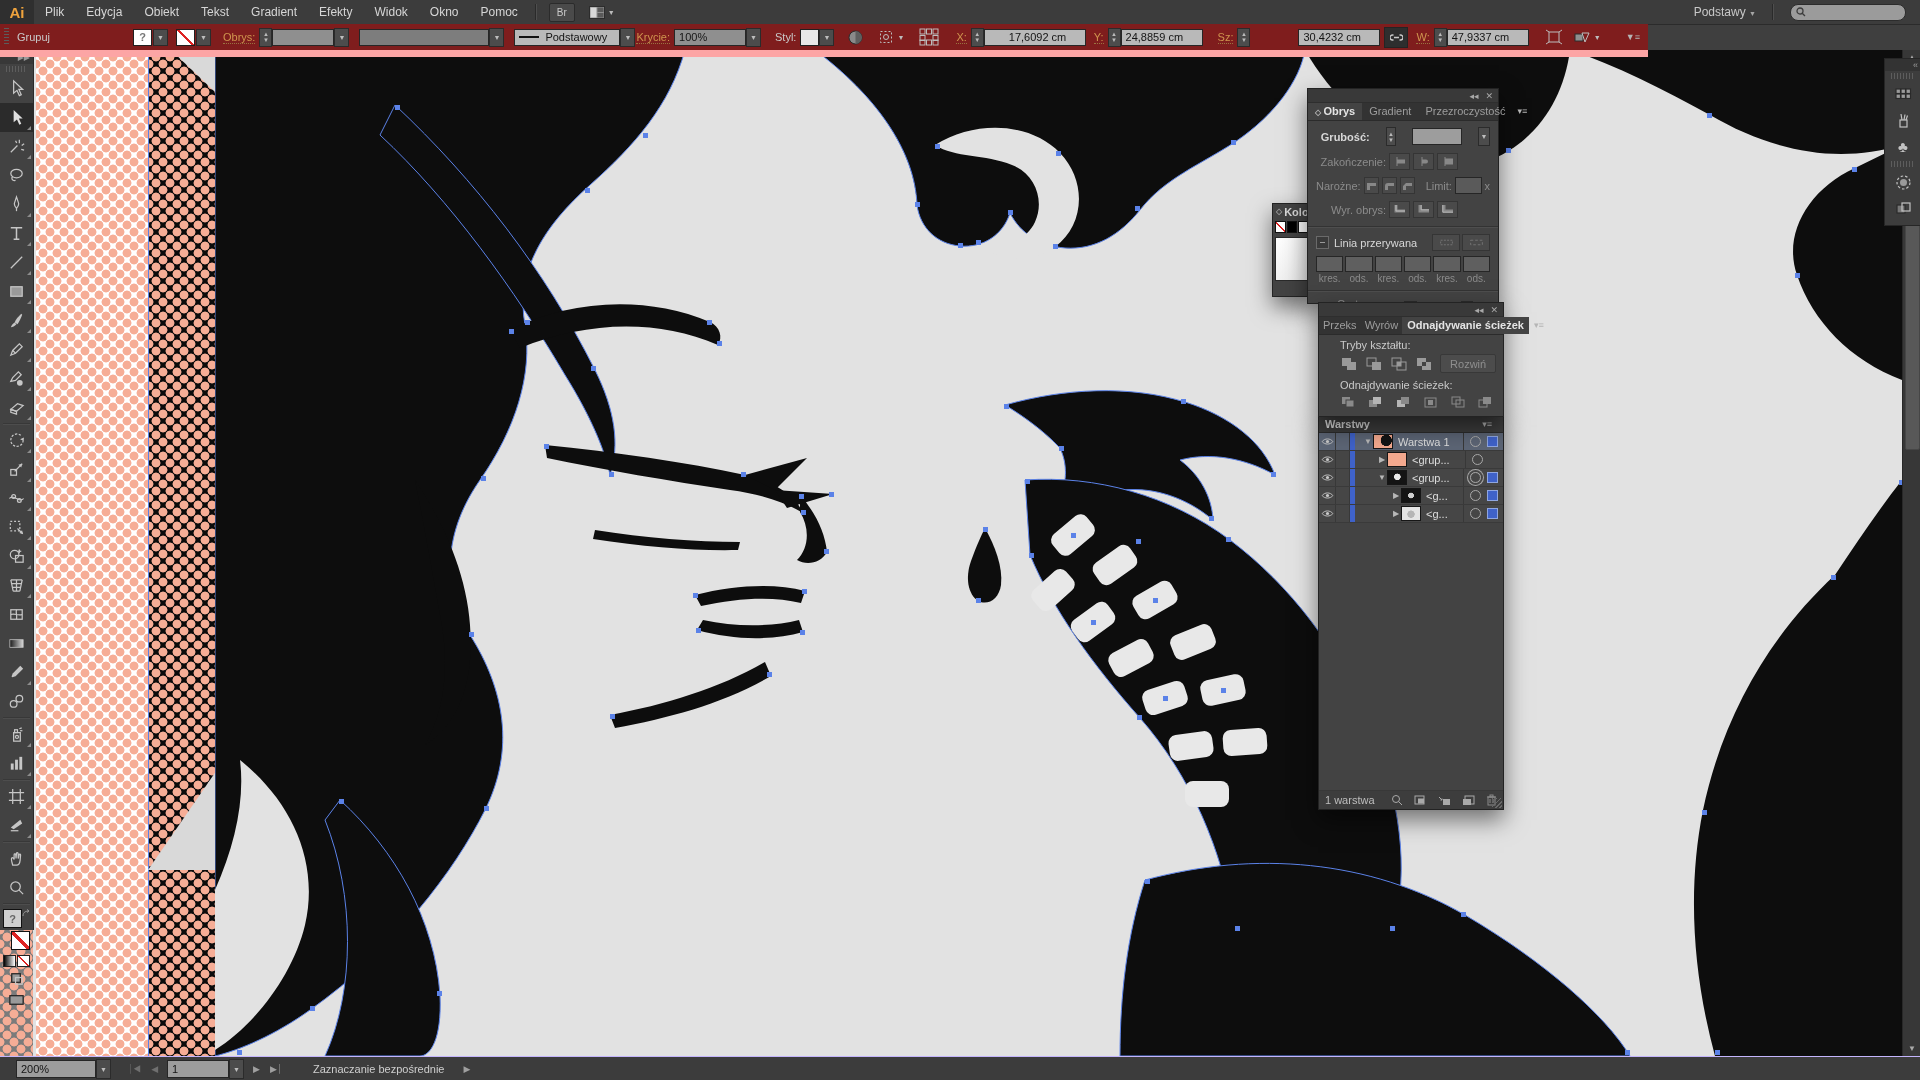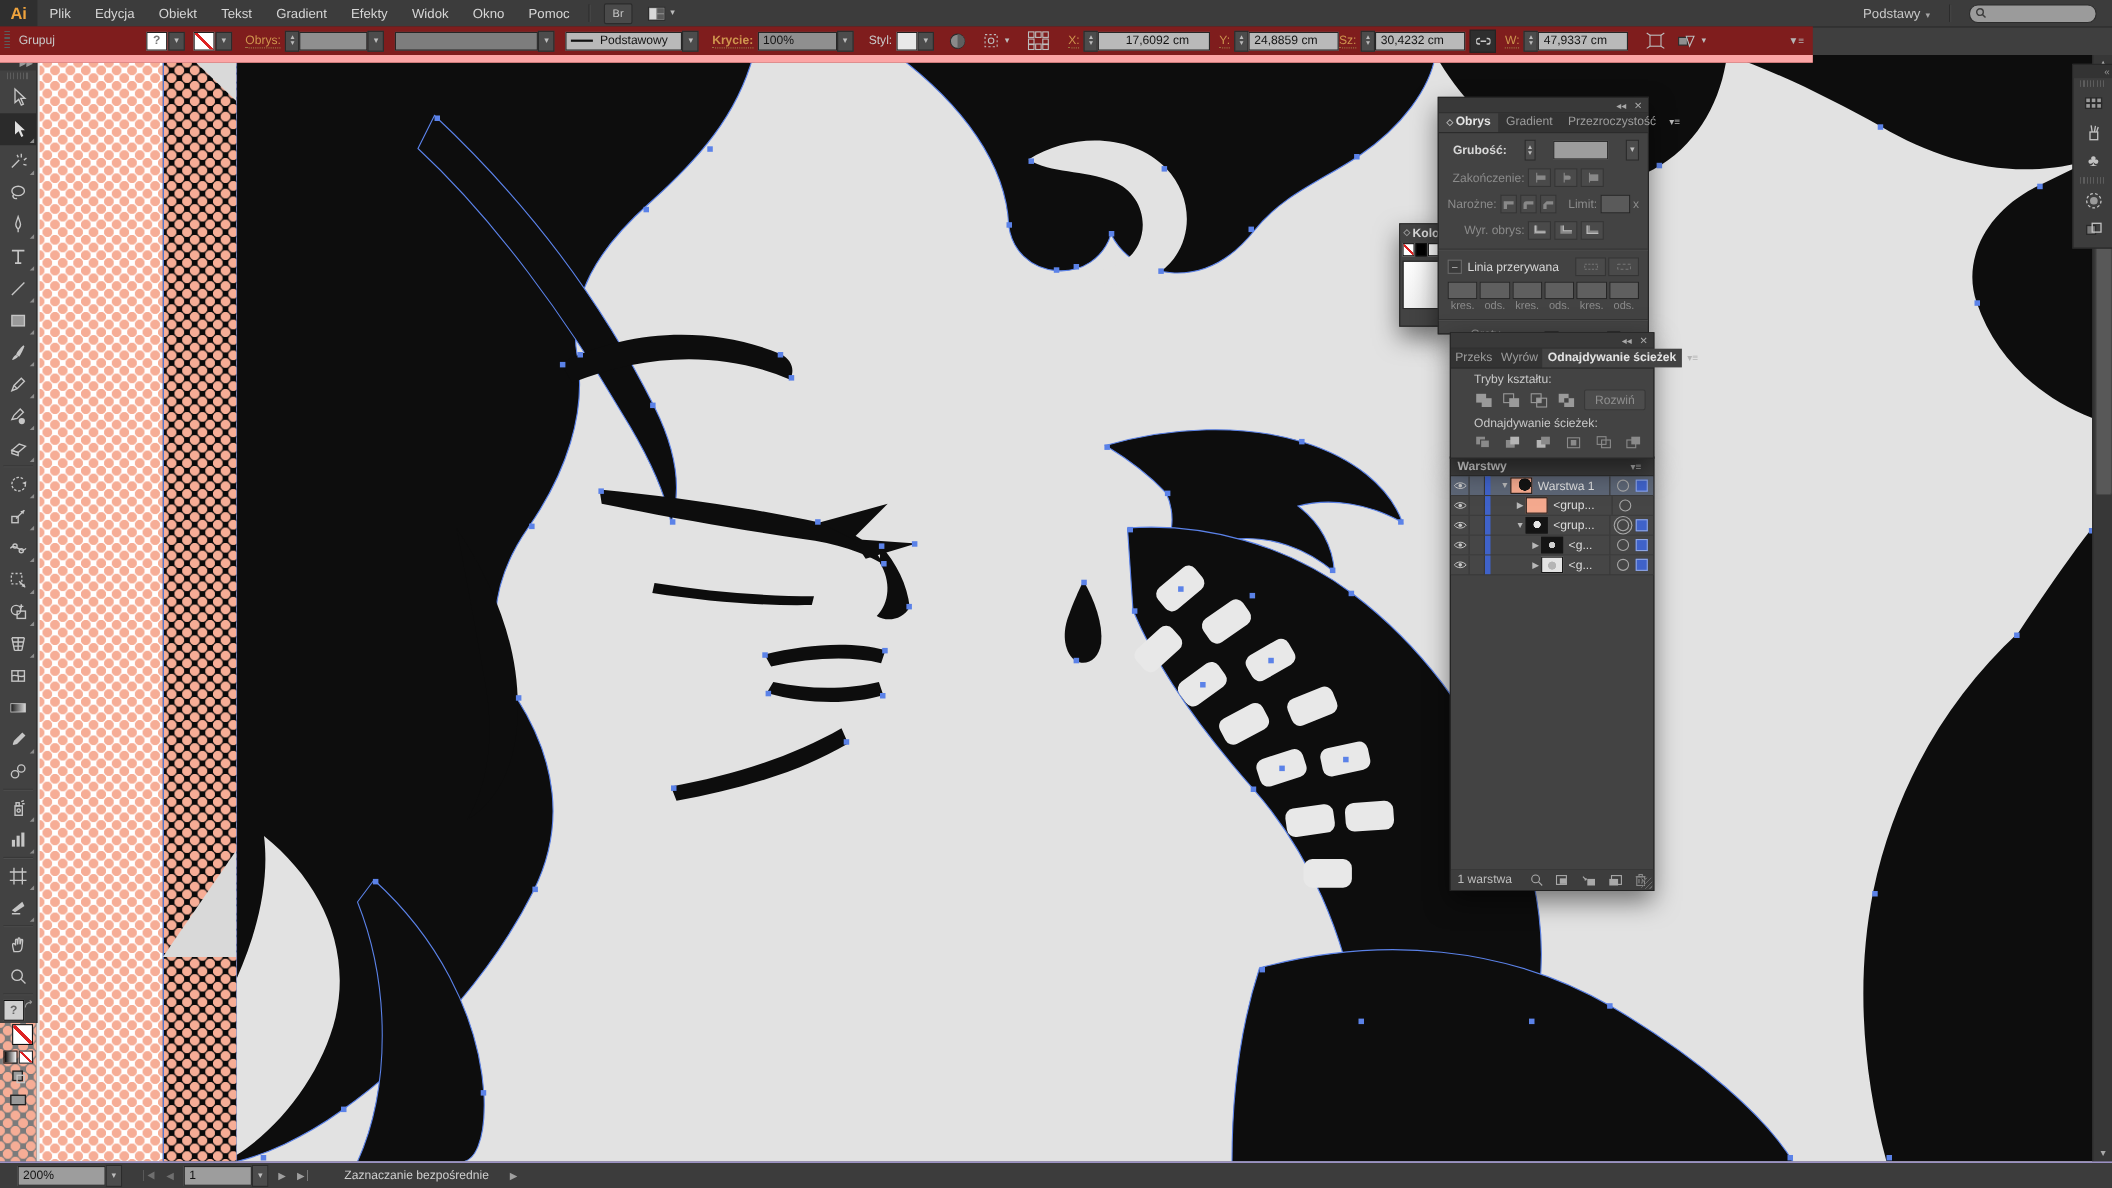--- a/index.html
+++ b/index.html
@@ -289,21 +289,21 @@
     </div>
   <div class="fieldmid" style="width:52px;"></div>
   <div class="dd" style="height:17px;">▼</div>
   <div class="fieldmid" style="width:120px;margin-left:10px;background:#7d7d7d;"></div>
   <div class="dd" style="height:17px;">▼</div>
   <div class="fieldlight" style="width:96px;margin-left:10px;gap:6px;">
     <span style="display:inline-block;width:20px;height:2px;background:#111;"></span>
     <span>Podstawowy</span>
   </div>
   <div class="dd" style="height:17px;">▼</div>
-  <span class="cb-lbl amber" style="margin-left:12px;font-weight:bold;">Krycie:</span>
+  <span class="cb-lbl amber" style="margin-left:1px;">Krycie:</span>
   <div class="fieldmid" style="width:62px;">100%</div>
   <div class="dd" style="height:17px;">▼</div>
   <span class="cb-lbl" style="margin-left:14px;">Styl:</span>
   <div class="swatch" style="background:#e8e8e8;"></div>
   <div class="dd">▼</div>
   <span class="cb-icon" style="margin-left:14px;">
     <svg width="15" height="15" viewBox="0 0 15 15">
         <circle cx="7.5" cy="7.5" r="6.5" fill="#8a8a8a" stroke="#2c2c2c"></circle>
         <path d="M7.5 1 A6.5 6.5 0 0 1 7.5 14 Z" fill="#5f5f5f"></path>
       </svg>
@@ -334,26 +334,26 @@
       <span>▲</span>
       <span>▼</span>
     </div>
   <div class="fieldlight" style="width:72px;padding-left:24px;">17,6092 cm</div>
   <span class="cb-lbl amber" style="margin-left:8px;">Y:</span>
   <div class="stepper">
       <span>▲</span>
       <span>▼</span>
     </div>
   <div class="fieldlight" style="width:72px;">24,8859 cm</div>
-  <span class="cb-lbl amber" style="margin-left:0;text-align:center;">Sz:</span>
+  <span class="cb-lbl amber" style="margin-left:15px;text-align:center;">Sz:</span>
   <div class="stepper">
       <span>▲</span>
       <span>▼</span>
     </div>
-  <div class="fieldlight" style="width:72px;">30,4232 cm</div>
+  <div class="fieldlight" style="width:72px;margin-left:48px;">30,4232 cm</div>
   <span style="width:22px;height:19px;background:#2e2e2e;border:1px solid #242424;margin:0 4px;display:flex;align-items:center;justify-content:center;">
     <svg width="13" height="9" viewBox="0 0 13 9">
         <path d="M4 4.5 H9 M3.5 2 H2.5 A2.5 2.5 0 0 0 2.5 7 H3.5 M9.5 2 H10.5 A2.5 2.5 0 0 1 10.5 7 H9.5" fill="none" stroke="#c9c9c9" stroke-width="1.4"></path>
       </svg>
   </span>
   <span class="cb-lbl amber">W:</span>
   <div class="stepper">
       <span>▲</span>
       <span>▼</span>
     </div>

